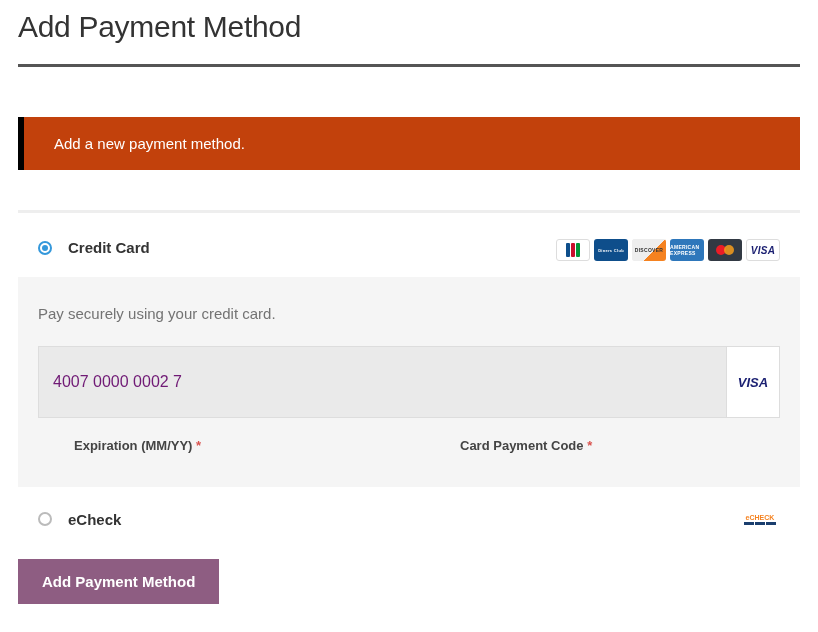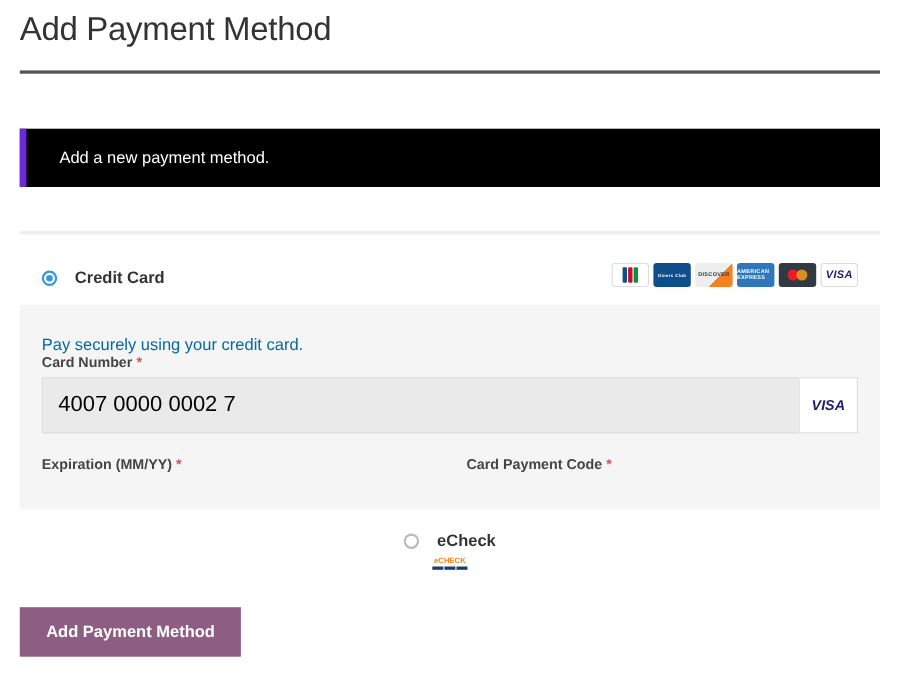--- a/index.html
+++ b/index.html
@@ -20,35 +20,35 @@
       color: #333;
       margin-bottom: 20px;
       letter-spacing: -0.3px;
     }
     .divider {
       border: none;
       border-top: 3px solid #555;
       margin-bottom: 50px;
     }
     .info-banner {
-      background: #000000;
+      background: #c2410c;
       color: #fff;
       padding: 18px 30px;
-      border-left: 6px solid #6d28d9;
+      border-left: 6px solid #000000;
       font-size: 15px;
       margin-bottom: 40px;
     }
     .thin-divider {
       border: none;
       border-top: 3px solid #eee;
       margin-bottom: 16px;
     }
     .payment-option {
       display: flex;
-      align-items: flex-end;
+      align-items: flex-start;
       justify-content: space-between;
       padding: 10px 20px;
     }
     .option-left {
       display: flex;
       align-items: center;
       gap: 16px;
     }
     .radio {
       width: 14px;
@@ -135,40 +135,41 @@
     }
     .mc-circles::before { background: #eb1c26; left: 0; }
     .mc-circles::after { background: #f79e1b; right: 0; opacity: 0.85; }
     .icon-visa { background: #fff; border: 1px solid #ddd; color: #1a1f71; font-size: 10px; font-style: italic; font-weight: 900;}
     .form-panel {
       background: #f5f5f5;
       padding: 28px 20px;
       margin-top: 6px;
     }
     .panel-instruction {
-      color: #0369a1;
+      color: #737373;
       font-size: 15px;
+      margin-bottom: 24px;
     }
     .field-label {
       font-size: 13px;
       font-weight: 600;
       color: #444;
       margin-bottom: 6px;
       display: block;
     }
     .required {
       color: #d9534f;
     }
     .text-input {
       width: 100%;
-      padding: 13px 14px;
-      font-size: 20px;
+      padding: 26px 14px;
+      font-size: 16px;
       border: 1px solid #ddd;
       background: #eaeaea;
-      color: #000000;
+      color: #701a75;
       outline: none;
     }
     .card-number-wrapper {
       display: flex;
       align-items: stretch;
     }
     .card-number-input {
       flex: 1;
       border-right: none;
     }
@@ -186,27 +187,27 @@
       font-style: italic;
       font-size: 13px;
     }
     .two-col {
       display: flex;
       gap: 30px;
       margin-top: 20px;
     }
     .col {
       flex: 1;
+      margin-left: 36px;
     }
     .echeck-option {
       padding: 20px 20px 10px;
       display: flex;
       align-items: center;
       justify-content: space-between;
-      flex-direction: column;
     }
     .echeck-icon {
       width: 40px;
       height: 24px;
       background: #fff;
       display: flex;
       flex-direction: column;
       align-items: center;
       justify-content: center;
       font-size: 7px;
@@ -266,24 +267,20 @@
         <span class="mc-circles"></span>
       </span>
     <span class="card-icon icon-visa">VISA</span>
   </div>
 </div>
 
 <div class="form-panel">
   <p class="panel-instruction">Pay securely using your credit card.</p>
 
   <div>
-    <label class="field-label">
-      <span>Card Number</span>
-      <span class="required">*</span>
-    </label>
     <div class="card-number-wrapper">
       <input type="text" class="text-input card-number-input" value="4007 0000 0002 7" style="">
       <div class="card-type-badge">
         <span class="visa-badge">VISA</span>
       </div>
     </div>
   </div>
 
   <div class="two-col">
     <div class="col">

